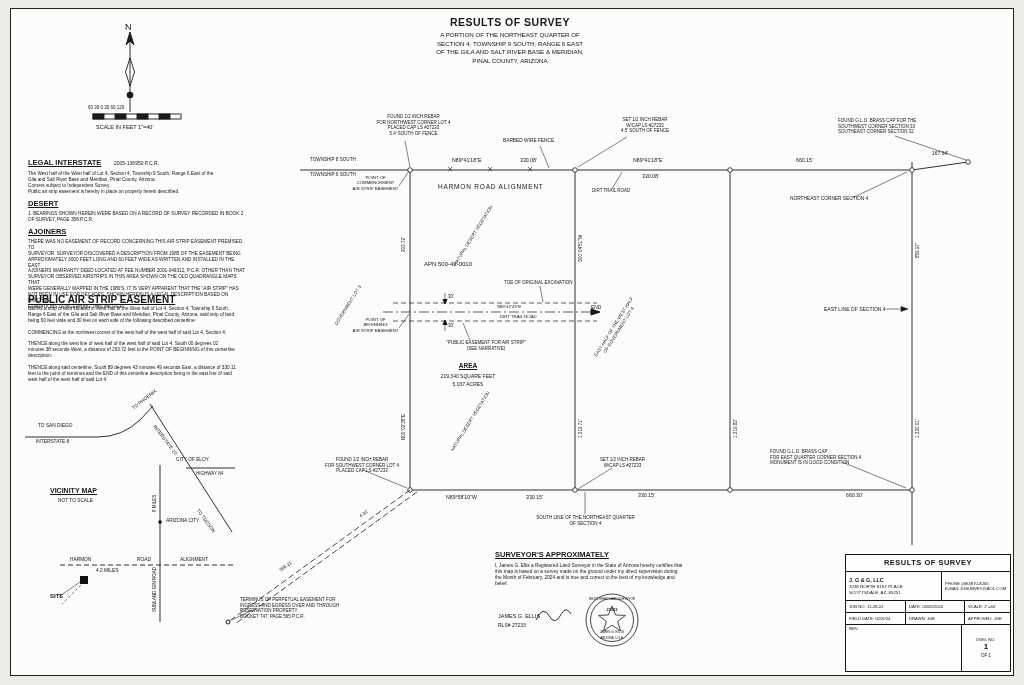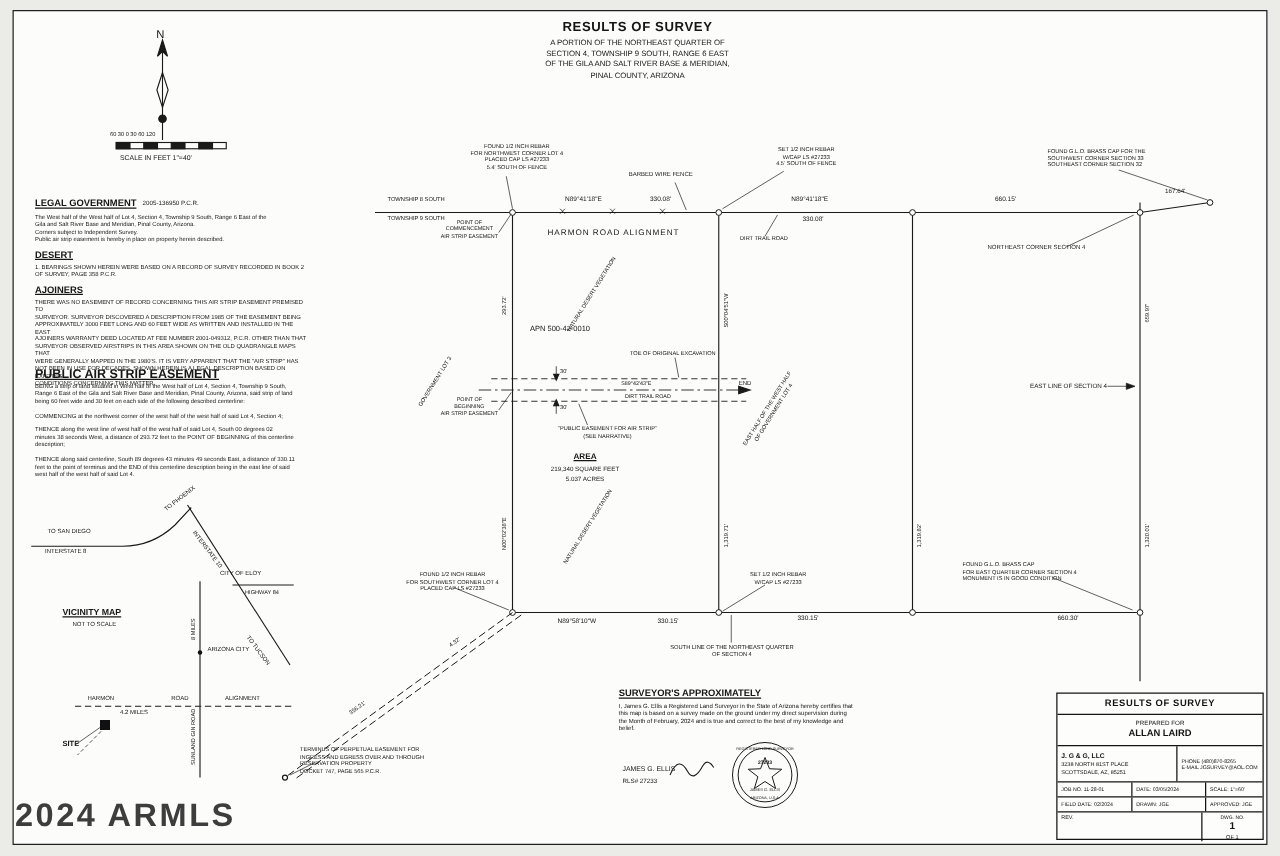--- a/index.html
+++ b/index.html
@@ -115,33 +115,32 @@
     </g>
 
     <g stroke="#1a1a1a" stroke-width="0.8" fill="none">
       <circle cx="612" cy="620" r="26"></circle>
       <circle cx="612" cy="620" r="21.5"></circle>
       <path d="M612 606 L615.6 615 L625.4 615.4 L617.7 621.4 L620.5 630.8 L612 625.2 L603.5 630.8 L606.3 621.4 L598.6 615.4 L608.4 615 Z"></path>
       <path d="M536 620 q7 -16 14 -3 q5 9 12 -4 q4 -7 9 1" stroke-width="0.9"></path>
     </g>
   </svg>
 
-  <div class="wm" style="left:12px;top:637px;">2024 ARMLS</div>
 
   <div class="lbl b c" style="left:400px;top:16px;width:220px;font-size:10.5px;letter-spacing:0.5px;">RESULTS  OF  SURVEY</div>
   <div class="lbl c" style="left:392px;top:31px;width:236px;font-size:6.2px;line-height:1.4;">A PORTION OF THE NORTHEAST QUARTER OF
 SECTION 4, TOWNSHIP 9 SOUTH, RANGE 6 EAST
 OF THE GILA AND SALT RIVER BASE &amp; MERIDIAN,
 PINAL COUNTY, ARIZONA</div>
 
   <div class="lbl" style="left:125px;top:22px;font-size:9px;">N</div>
   <div class="lbl nw" style="left:88px;top:105px;font-size:4.5px;">60    30     0         30     60                    120</div>
   <div class="lbl" style="left:96px;top:124px;font-size:5.5px;">SCALE IN FEET  1"=40'</div>
 
-  <div class="lbl b u" style="left:28px;top:158px;font-size:7.5px;">LEGAL GOVERNMENT</div>
+  <div class="lbl b u" style="left:28px;top:158px;font-size:7.5px;">LEGAL INTERSTATE</div>
   <div class="lbl" style="left:114px;top:160px;font-size:5px;">2005-136950 P.C.R.</div>
   <div class="lbl" style="left:28px;top:171px;width:218px;font-size:4.7px;">The West half of the West half of Lot 4, Section 4, Township 9 South, Range 6 East of the
 Gila and Salt River Base and Meridian, Pinal County, Arizona.
 Corners subject to Independent Survey.
 Public air strip easement is hereby in place on property herein described.</div>
   <div class="lbl b u" style="left:28px;top:199px;font-size:7.5px;">DESERT</div>
   <div class="lbl" style="left:28px;top:211px;width:218px;font-size:4.7px;">1. BEARINGS SHOWN HEREIN WERE BASED ON A RECORD OF SURVEY RECORDED IN BOOK 2
 OF SURVEY, PAGE 358 P.C.R.</div>
   <div class="lbl b u" style="left:28px;top:227px;font-size:7.5px;">AJOINERS</div>
   <div class="lbl" style="left:28px;top:239px;width:220px;font-size:4.7px;">THERE WAS NO EASEMENT OF RECORD CONCERNING THIS AIR STRIP EASEMENT PREMISED TO
@@ -271,24 +270,20 @@
   <div class="lbl nw" style="left:498px;top:622px;font-size:5px;">RLS# 27233</div>
   <div class="lbl c" style="left:578px;top:598px;width:68px;font-size:3px;">REGISTERED LAND SURVEYOR</div>
   <div class="lbl c b" style="left:588px;top:607px;width:48px;font-size:4px;">27233</div>
   <div class="lbl c" style="left:582px;top:630px;width:60px;font-size:3.2px;">JAMES G. ELLIS</div>
   <div class="lbl c" style="left:582px;top:637px;width:60px;font-size:3px;">ARIZONA, U.S.A.</div>
 
   <div class="tb" style="left:845px;top:554px;width:166px;height:118px;">
     <div class="tb-row" style="height:16px;">
       <span class="b" style="font-size:7.5px;letter-spacing:0.5px;">RESULTS  OF  SURVEY</span>
     </div>
-    <div class="tb-row" style="height:25px;">
-      <span style="font-size:5px;">PREPARED FOR</span>
-      <span class="b" style="font-size:7.5px;">ALLAN LAIRD</span>
-    </div>
     <div class="tb-row split" style="height:29px;">
       <div class="cell" style="width:58%;">
         <span class="b" style="font-size:5.4px;">J. G &amp; G, LLC</span>
         <span style="font-size:4.4px;">3238 NORTH 81ST PLACE</span>
         <span style="font-size:4.4px;">SCOTTSDALE, AZ, 85251</span>
       </div>
       <div class="cell bl" style="width:42%;">
         <span style="font-size:4.2px;">PHONE (480)870-8265</span>
         <span style="font-size:4.2px;">E-MAIL JGSURVEY@AOL.COM</span>
       </div>

